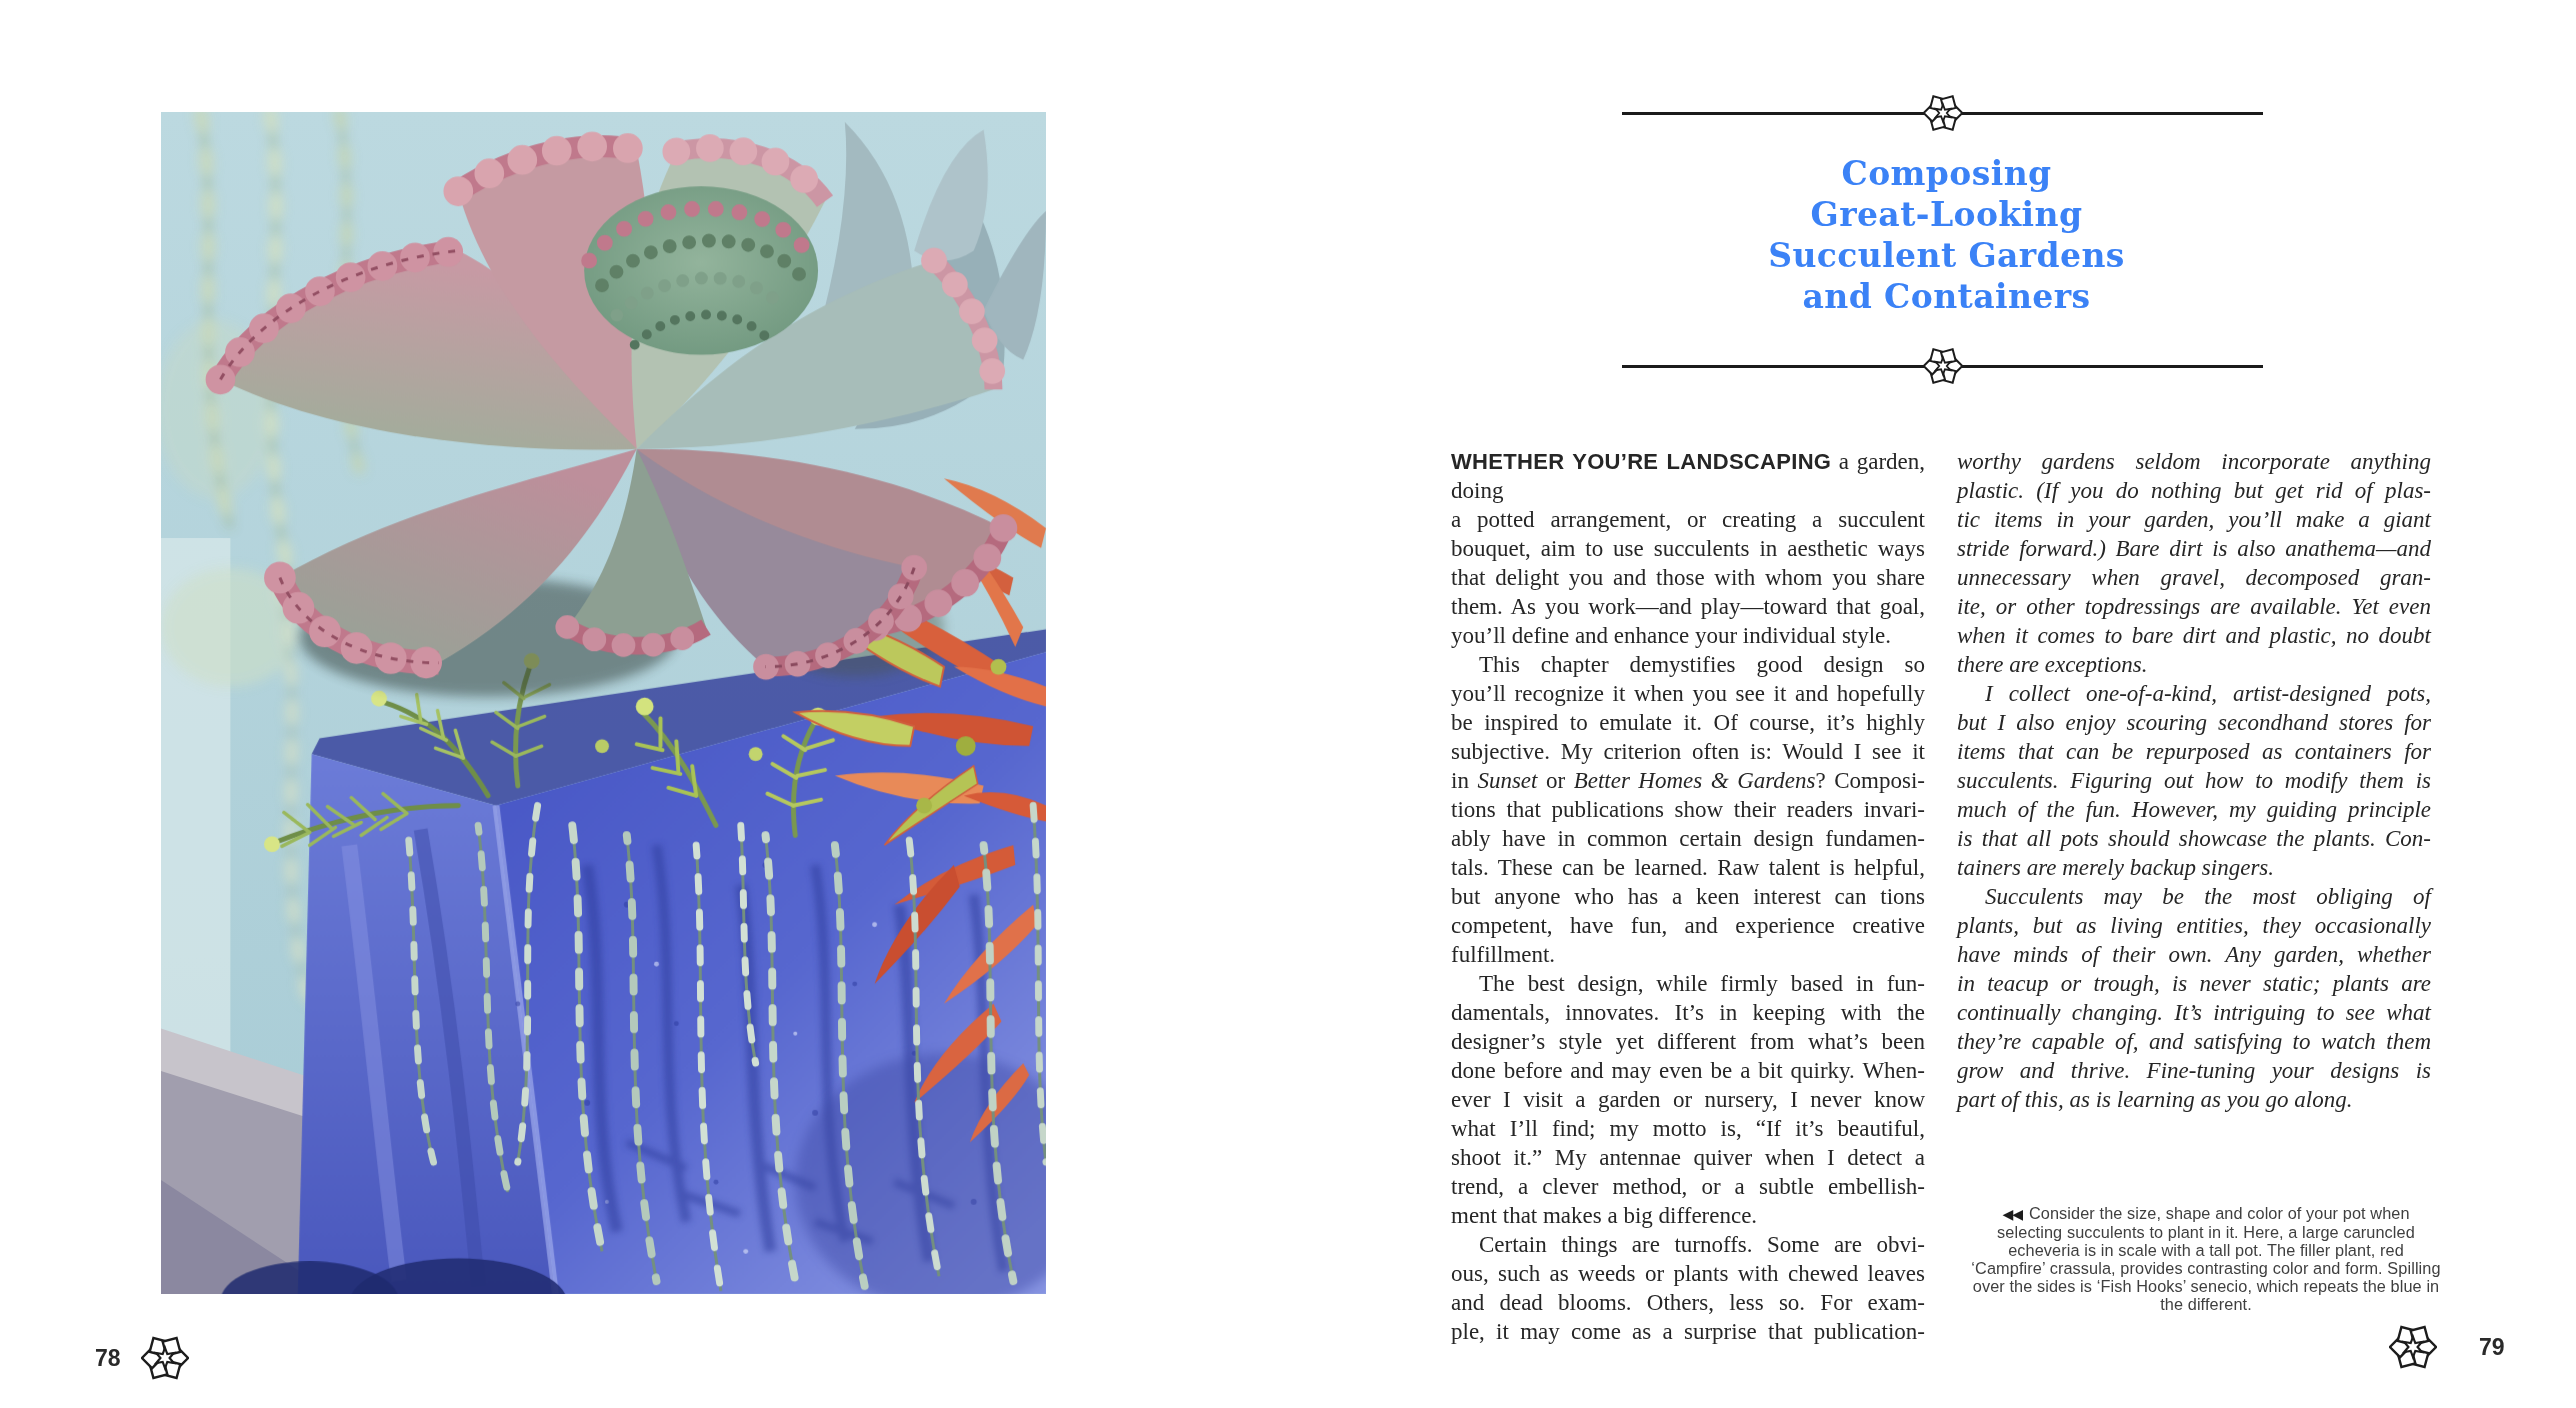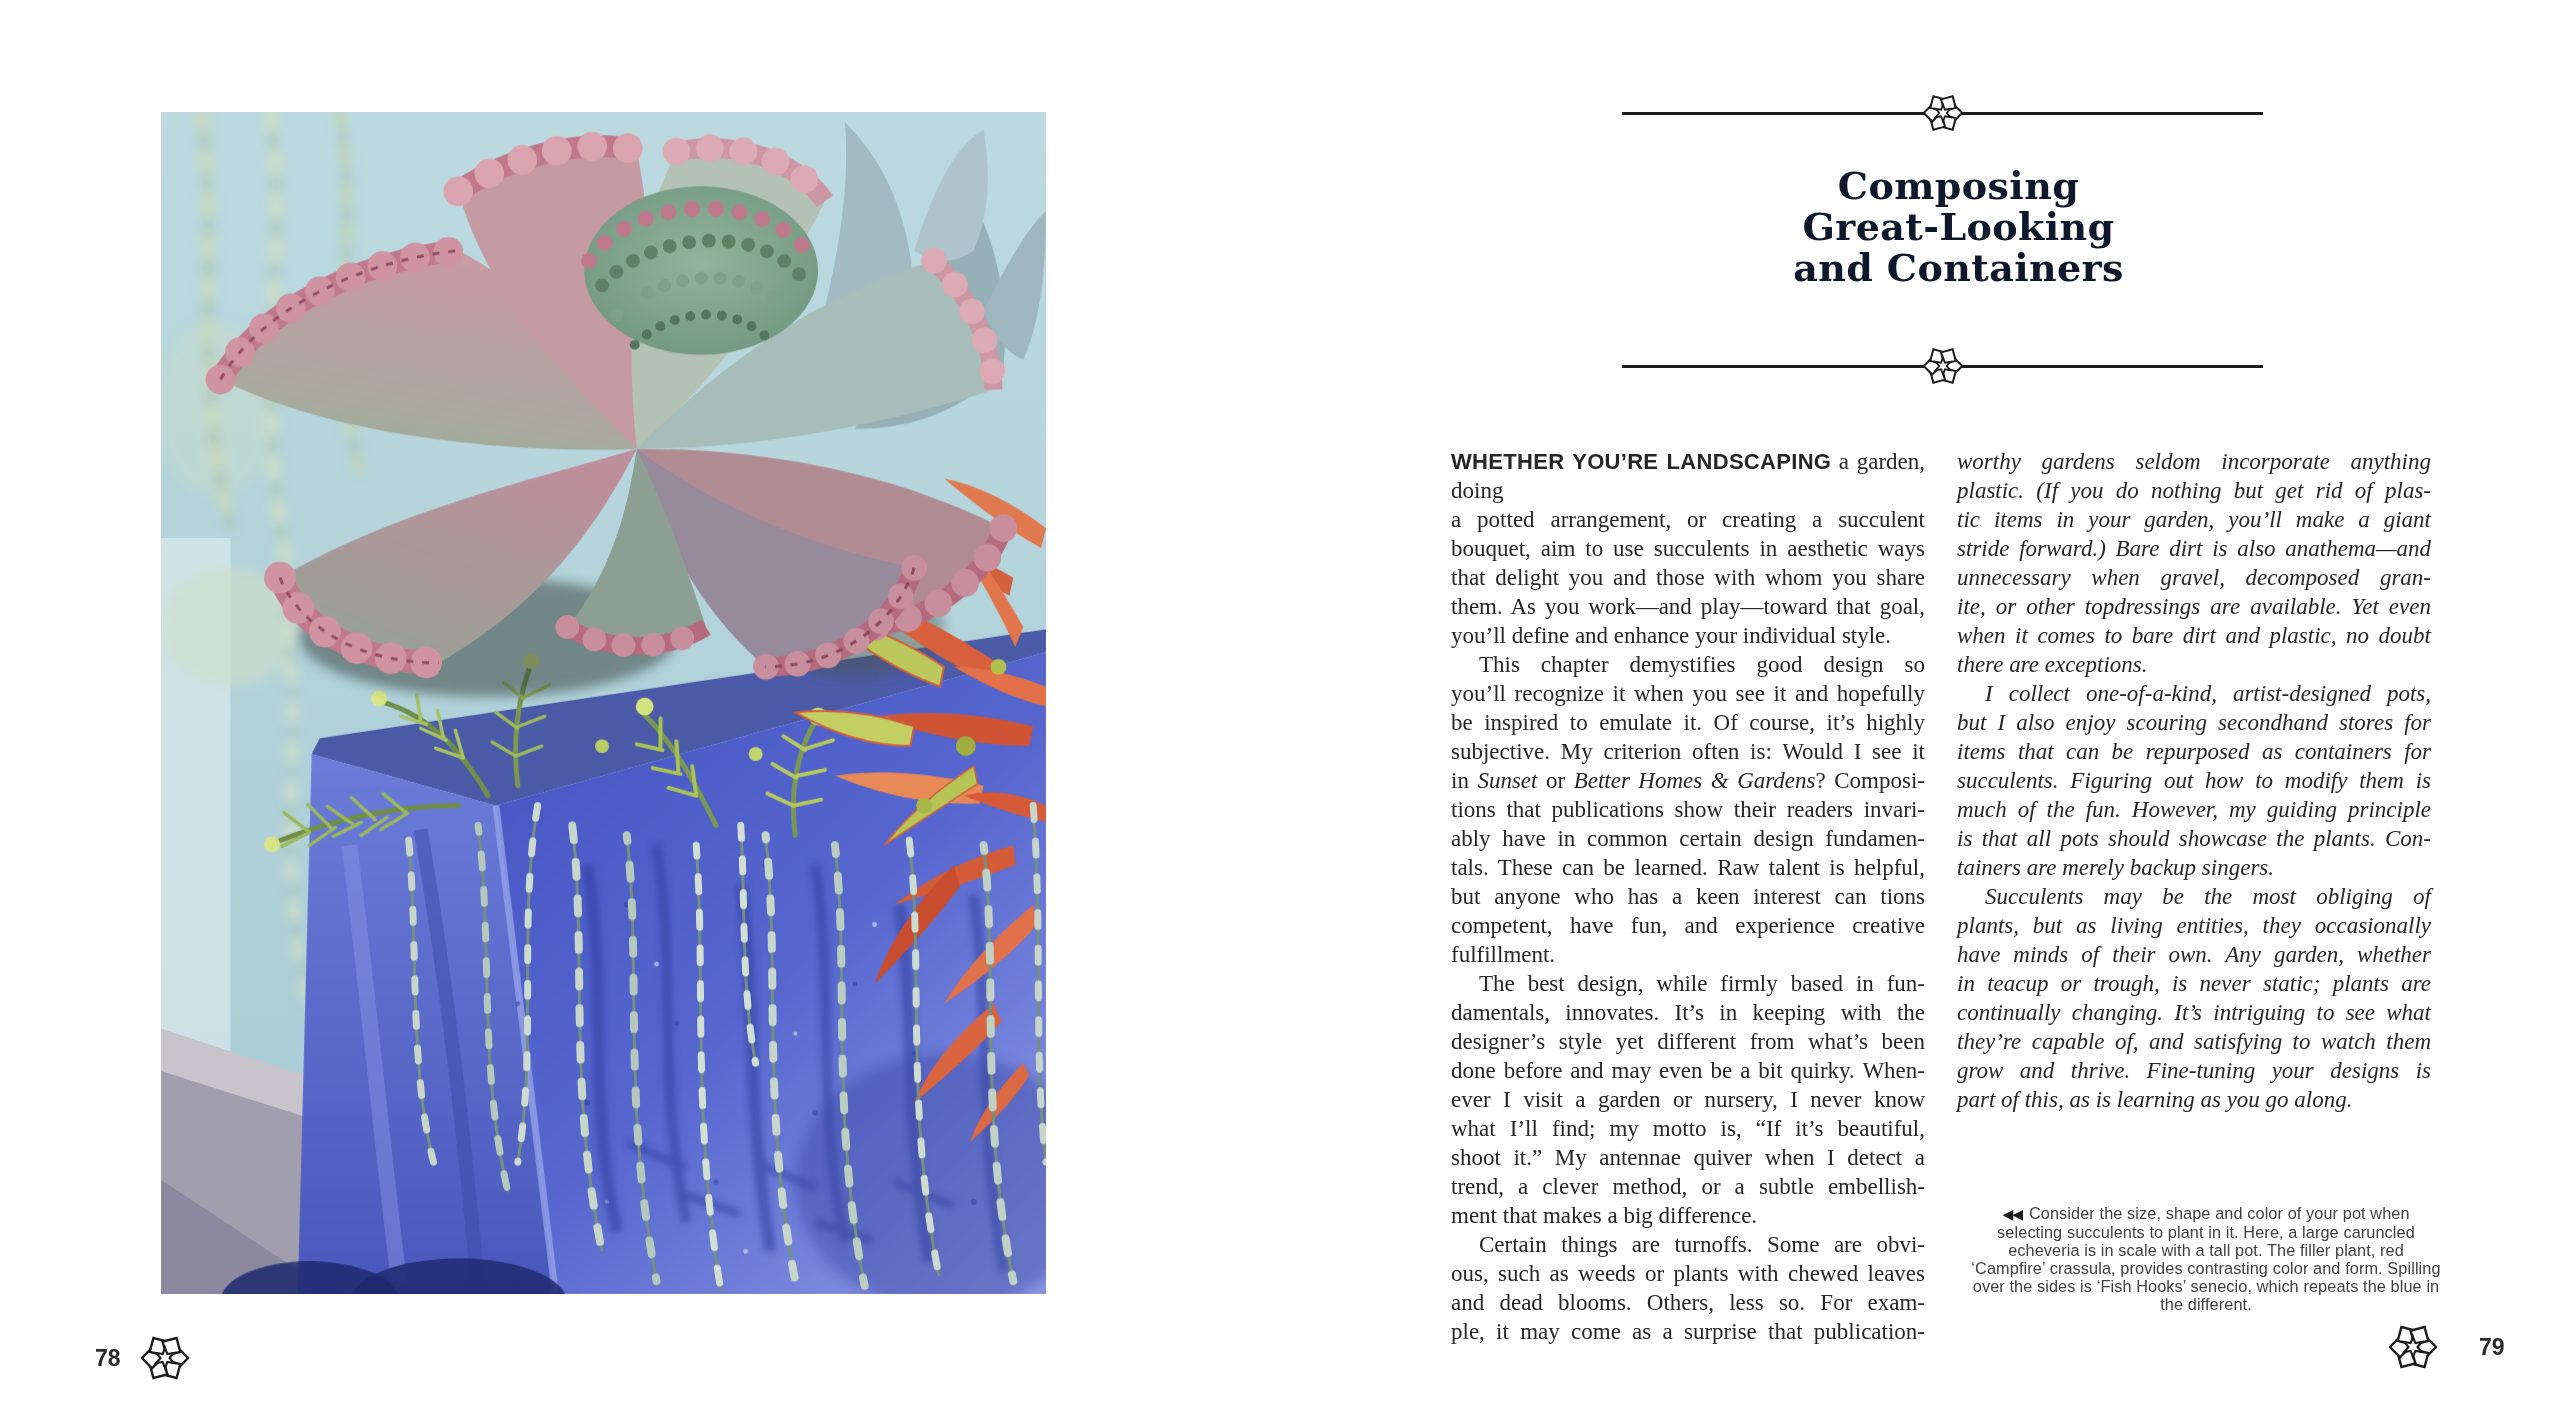--- a/index.html
+++ b/index.html
@@ -18,23 +18,23 @@
   .folio-right{left:2389px;top:1323px;gap:42px;}
   .orn{display:block;}
   .orn-folio{width:48px;height:48px;}
   .orn-rule{width:40px;height:40px;}
 
   
   .rule-wrap{position:absolute;left:1622px;width:641px;height:0;}
   .rule-top{top:113px;} .rule-bottom{top:366px;}
   .rule{position:absolute;left:0;top:-1.5px;width:100%;border-top:3px solid #1b1b1b;}
   .rule-wrap .orn{position:absolute;left:50%;top:0;transform:translate(-50%,-50%);background:transparent;}
-  .title{position:absolute;left:1622px;top:149px;width:641px;margin:16px;
+  .title{position:absolute;left:1622px;top:149px;width:641px;margin:4px;
          text-align:center;font-family:"DejaVu Serif",serif;font-weight:700;
-         font-size:38px;line-height:41px;color:#0f172a;letter-spacing:0.4px;}
+         font-size:33px;line-height:41px;color:#3b82f6;letter-spacing:0.4px;}
   .title span{display:block;}
 
   
   .col{position:absolute;top:447px;width:474px;font-size:23px;line-height:29px;color:#262626;}
   .col-1{left:1451px;} .col-2{left:1957px;font-style:italic;}
   .line{text-align:justify;text-align-last:justify;}
   .line.pend{text-align-last:left;}
   .ind{display:inline-block;width:28px;}
   .lead{font-family:"Liberation Sans",sans-serif;font-weight:700;font-size:22px;letter-spacing:0.3px;}
   em{font-style:italic;}
@@ -356,20 +356,21 @@
     <header>
       <div class="rule-wrap rule-top">
         <div class="rule"></div>
         <svg class="orn orn-rule" viewBox="0 0 40 40" width="40" height="40">
             <use href="#ornament"></use>
           </svg>
       </div>
       <h1 class="title">
         <span>Composing</span>
         <span>Great-Looking</span>
+        <span>Succulent Gardens</span>
         <span>and Containers</span>
       </h1>
       <div class="rule-wrap rule-bottom">
         <div class="rule"></div>
         <svg class="orn orn-rule" viewBox="0 0 40 40" width="40" height="40">
             <use href="#ornament"></use>
           </svg>
       </div>
     </header>
 

